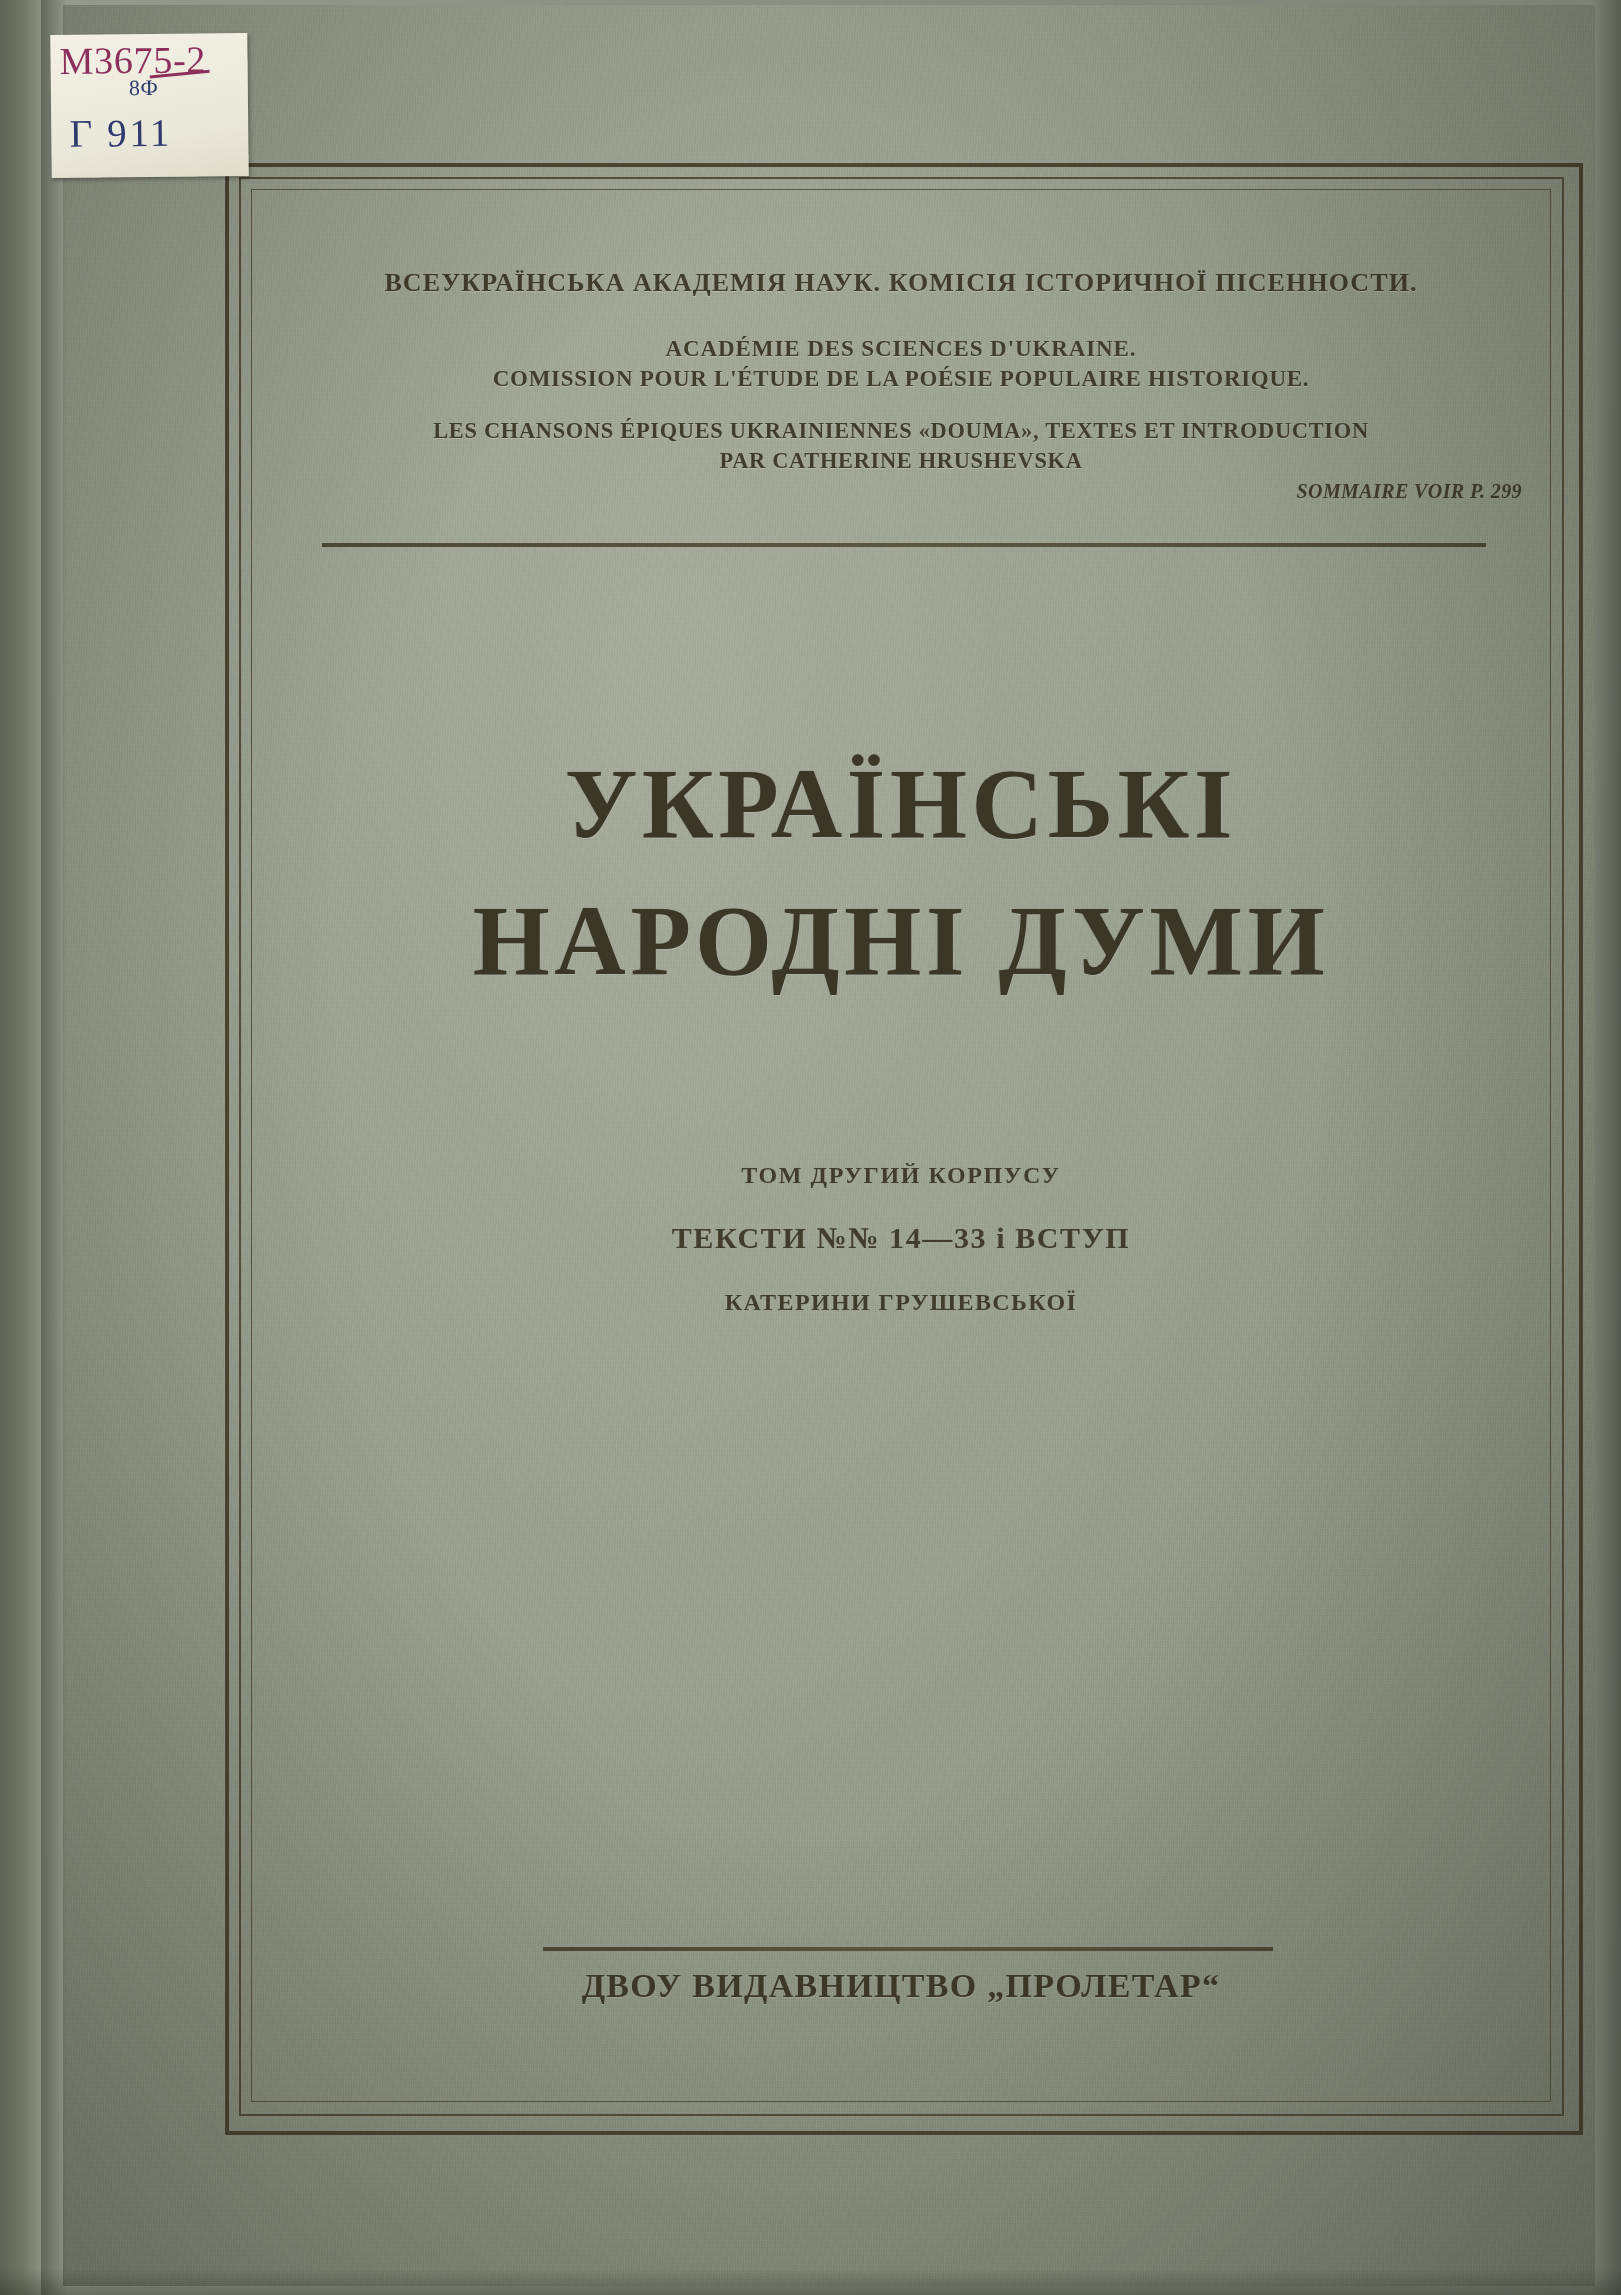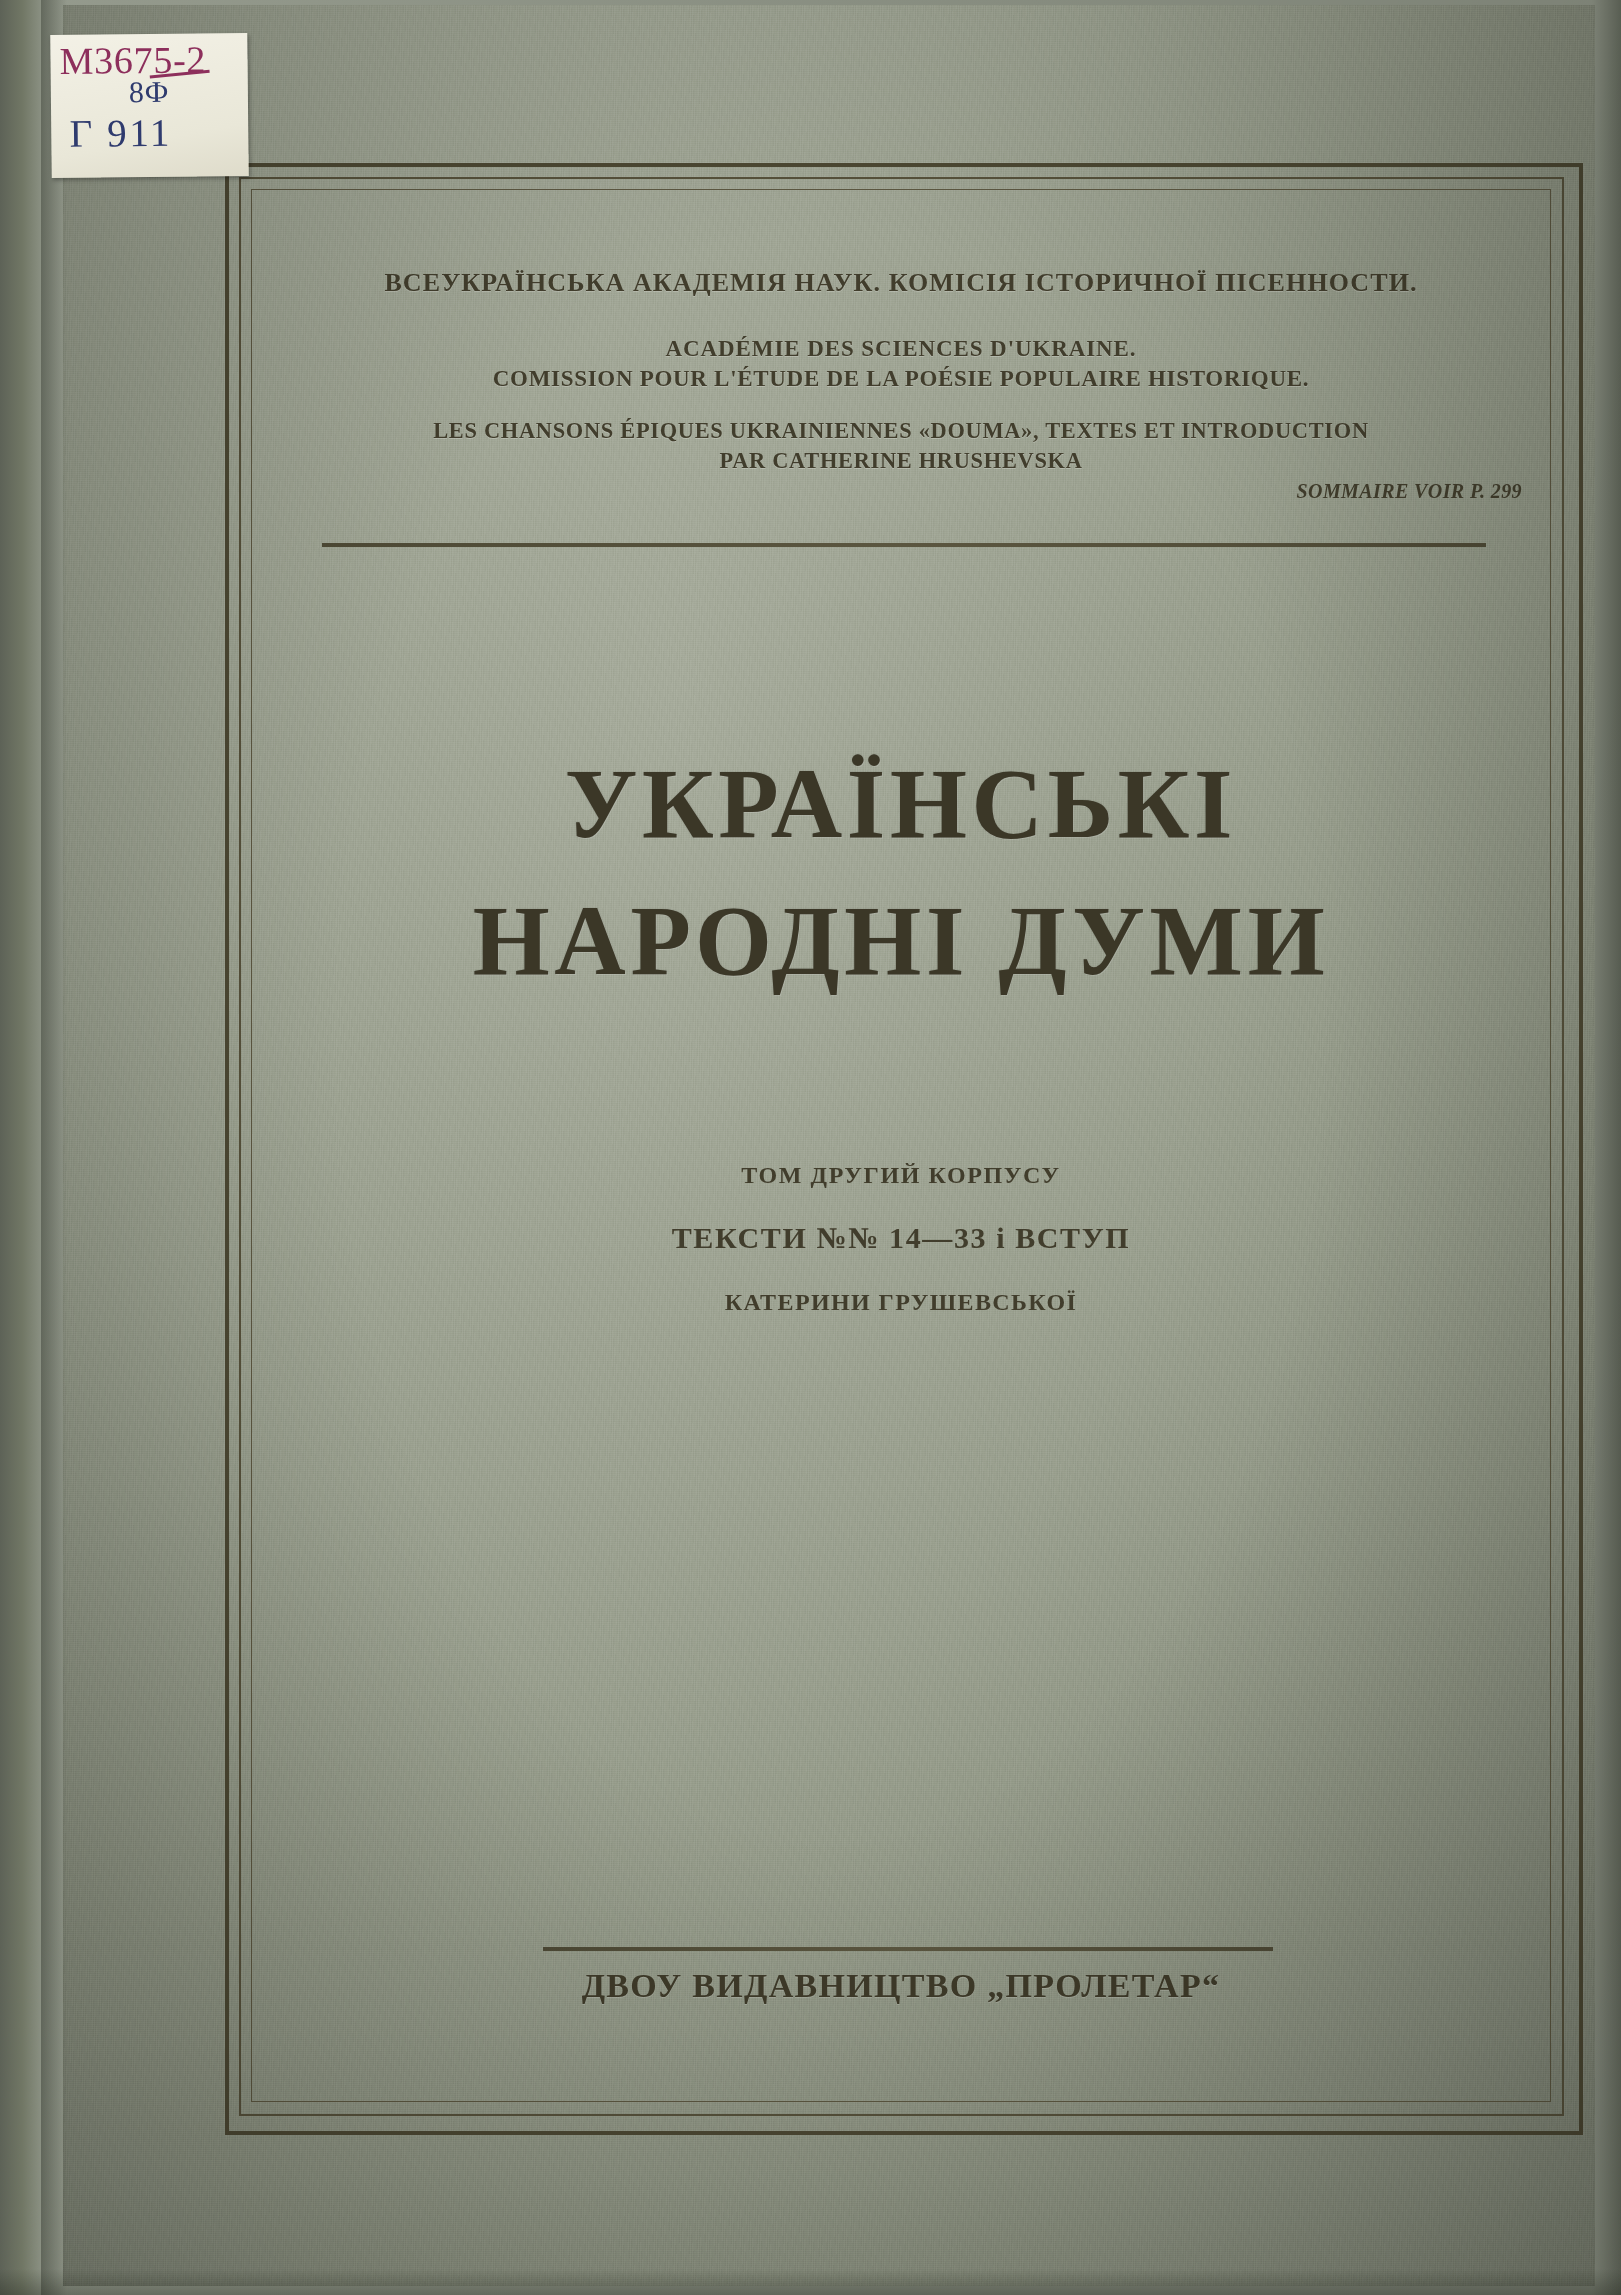--- a/index.html
+++ b/index.html
@@ -248,21 +248,21 @@
   }
   #label-strike {
     position: absolute;
     left: 99px; top: 39px;
     width: 60px; height: 2.6px;
     background: #8d2f5c;
     transform: rotate(-5deg);
   }
   #label-line2 {
     left: 78px; top: 41px;
-    font-size: 30px;
+    font-size: 22px;
     color: #2f3b6e;
     letter-spacing: 0.7px;
     text-align: right;
   }
   #label-line3 {
     left: 18.4px; top: 76px;
     font-size: 39px;
     color: #2f3b6e;
     letter-spacing: 2.6px;
     white-space: nowrap;

